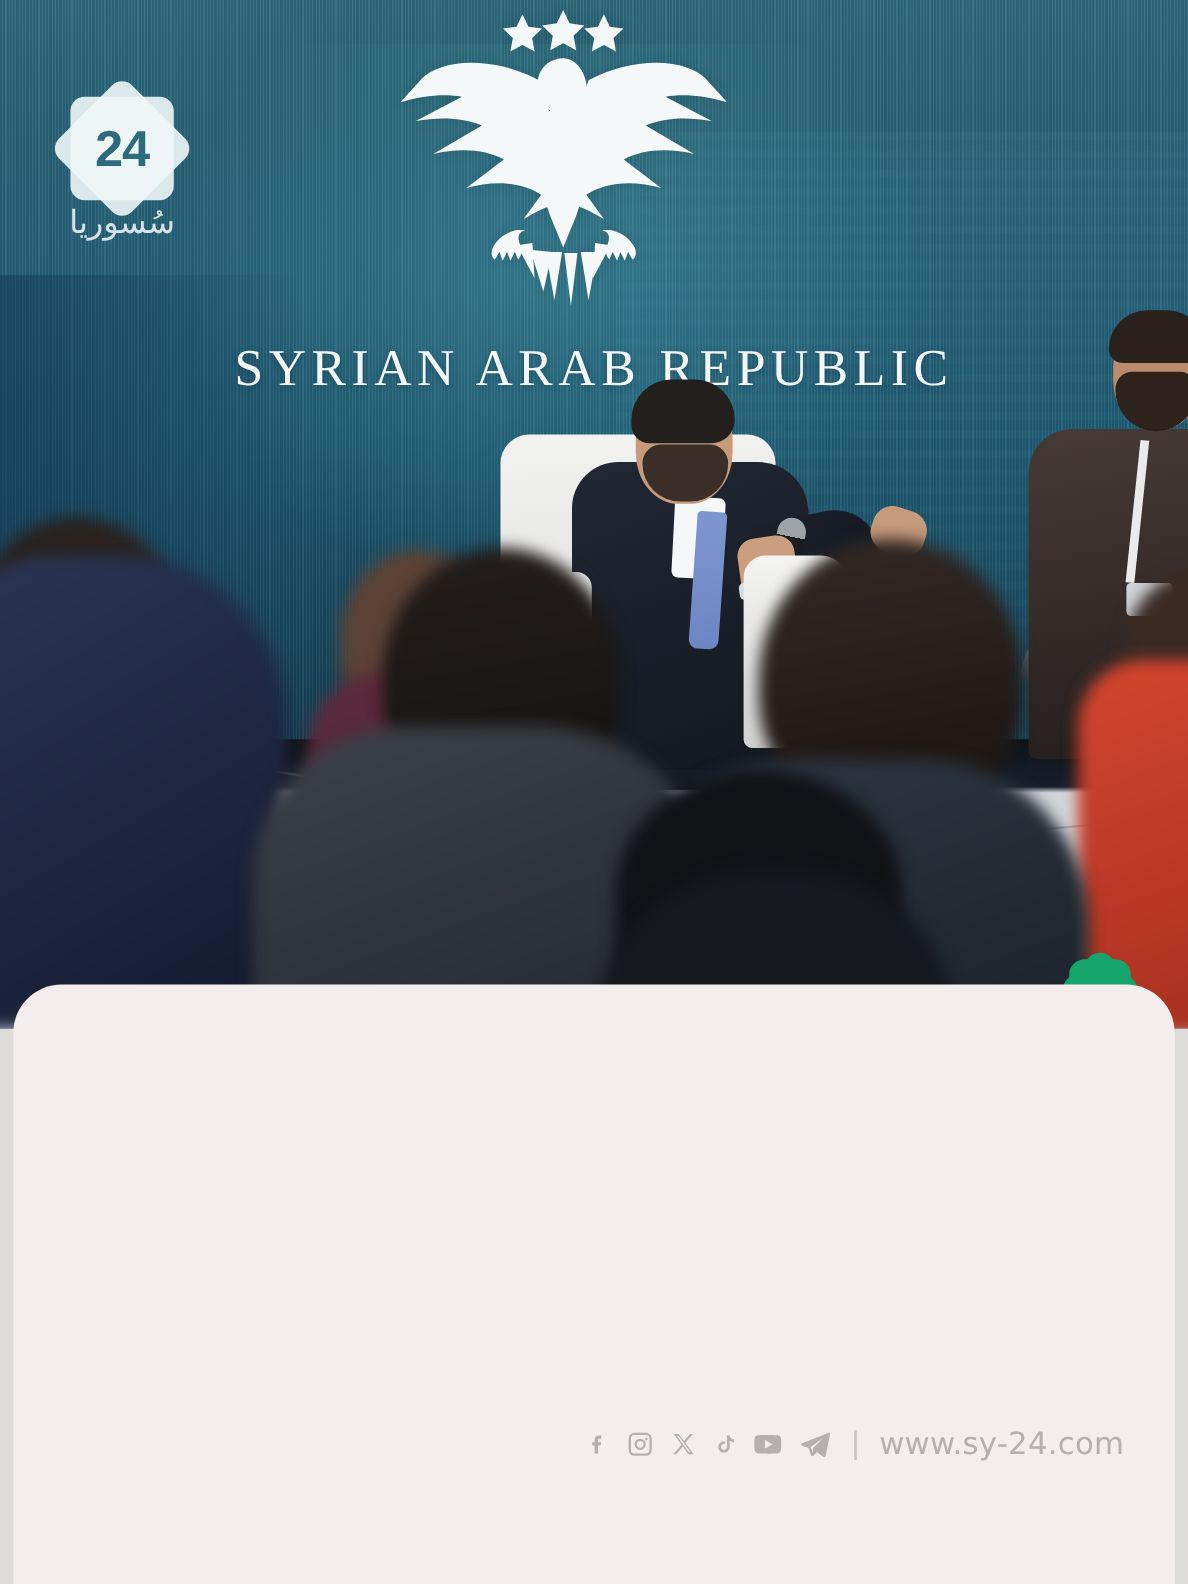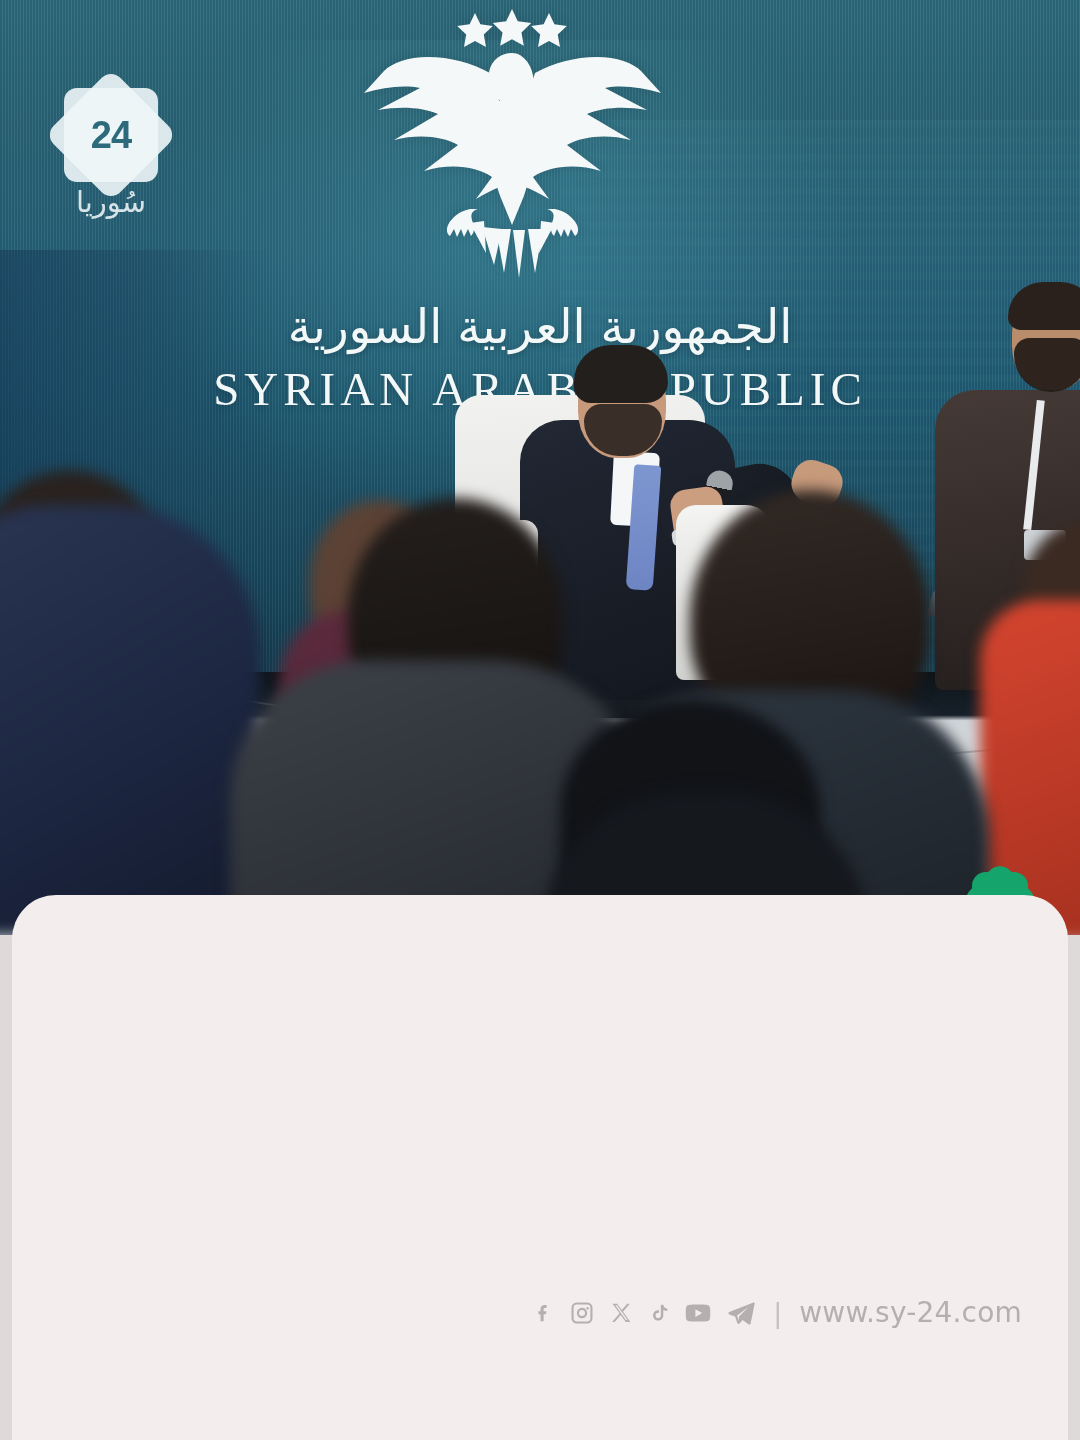--- a/index.html
+++ b/index.html
@@ -146,21 +146,21 @@
   }
   .sy24-star .pt.b { transform: rotate(45deg); }
   .sy24-num {
     position: absolute;
     inset: 0;
     display: flex;
     align-items: center;
     justify-content: center;
     font-family: "Liberation Sans", sans-serif;
     font-weight: 700;
-    font-size: 38px;
+    font-size: 46px;
     color: #2d6a7c;
     z-index: 3;
     letter-spacing: -1px;
   }
   .sy24-word {
     margin-top: 6px;
     text-align: center;
     color: rgba(238,246,248,0.88);
     font-size: 29px;
     direction: rtl;
@@ -491,21 +491,20 @@
           <path d="M183 225 l6 48 6-48 z"></path>
           <path d="M198 224 l7 44 8-44 z"></path>
           <path d="M213 222 l-8 36 12-38 z"></path>
           <path d="M140 218 l16 30 -2-32 z"></path>
           <path d="M225 218 l-16 30 2-32 z"></path>
         </g>
       </svg>
     </div>
 
     <div class="backdrop-text">
-      <div class="backdrop-ar">الجمهورية العربية السورية</div>
       <div class="backdrop-en">SYRIAN ARAB REPUBLIC</div>
     </div>
 
     <div class="stage-floor">
       <div class="floor-line" style="left:240px; top:60px; width:420px; transform:rotate(9deg);"></div>
       <div class="floor-line" style="left:640px; top:92px; width:360px; transform:rotate(-5deg);"></div>
     </div>
 
     <div class="armchair"></div>
     <div class="speaker-legs"></div>
@@ -543,21 +542,21 @@
     <div class="fg fg-grey"></div>
     <div class="fg fg-dark-head"></div>
     <div class="fg fg-dark"></div>
 
     <div class="sy24-logo">
       <div class="sy24-star">
         <div class="pt a"></div>
         <div class="pt b"></div>
         <div class="sy24-num">24</div>
       </div>
-      <div class="sy24-word">سُوريا</div>
+      <div class="sy24-word">سُسوريا</div>
     </div>
 
   </div>
 
   <div class="rosette">
     <div class="pt a"></div>
     <div class="pt b"></div>
   </div>
 
   <div class="card">

